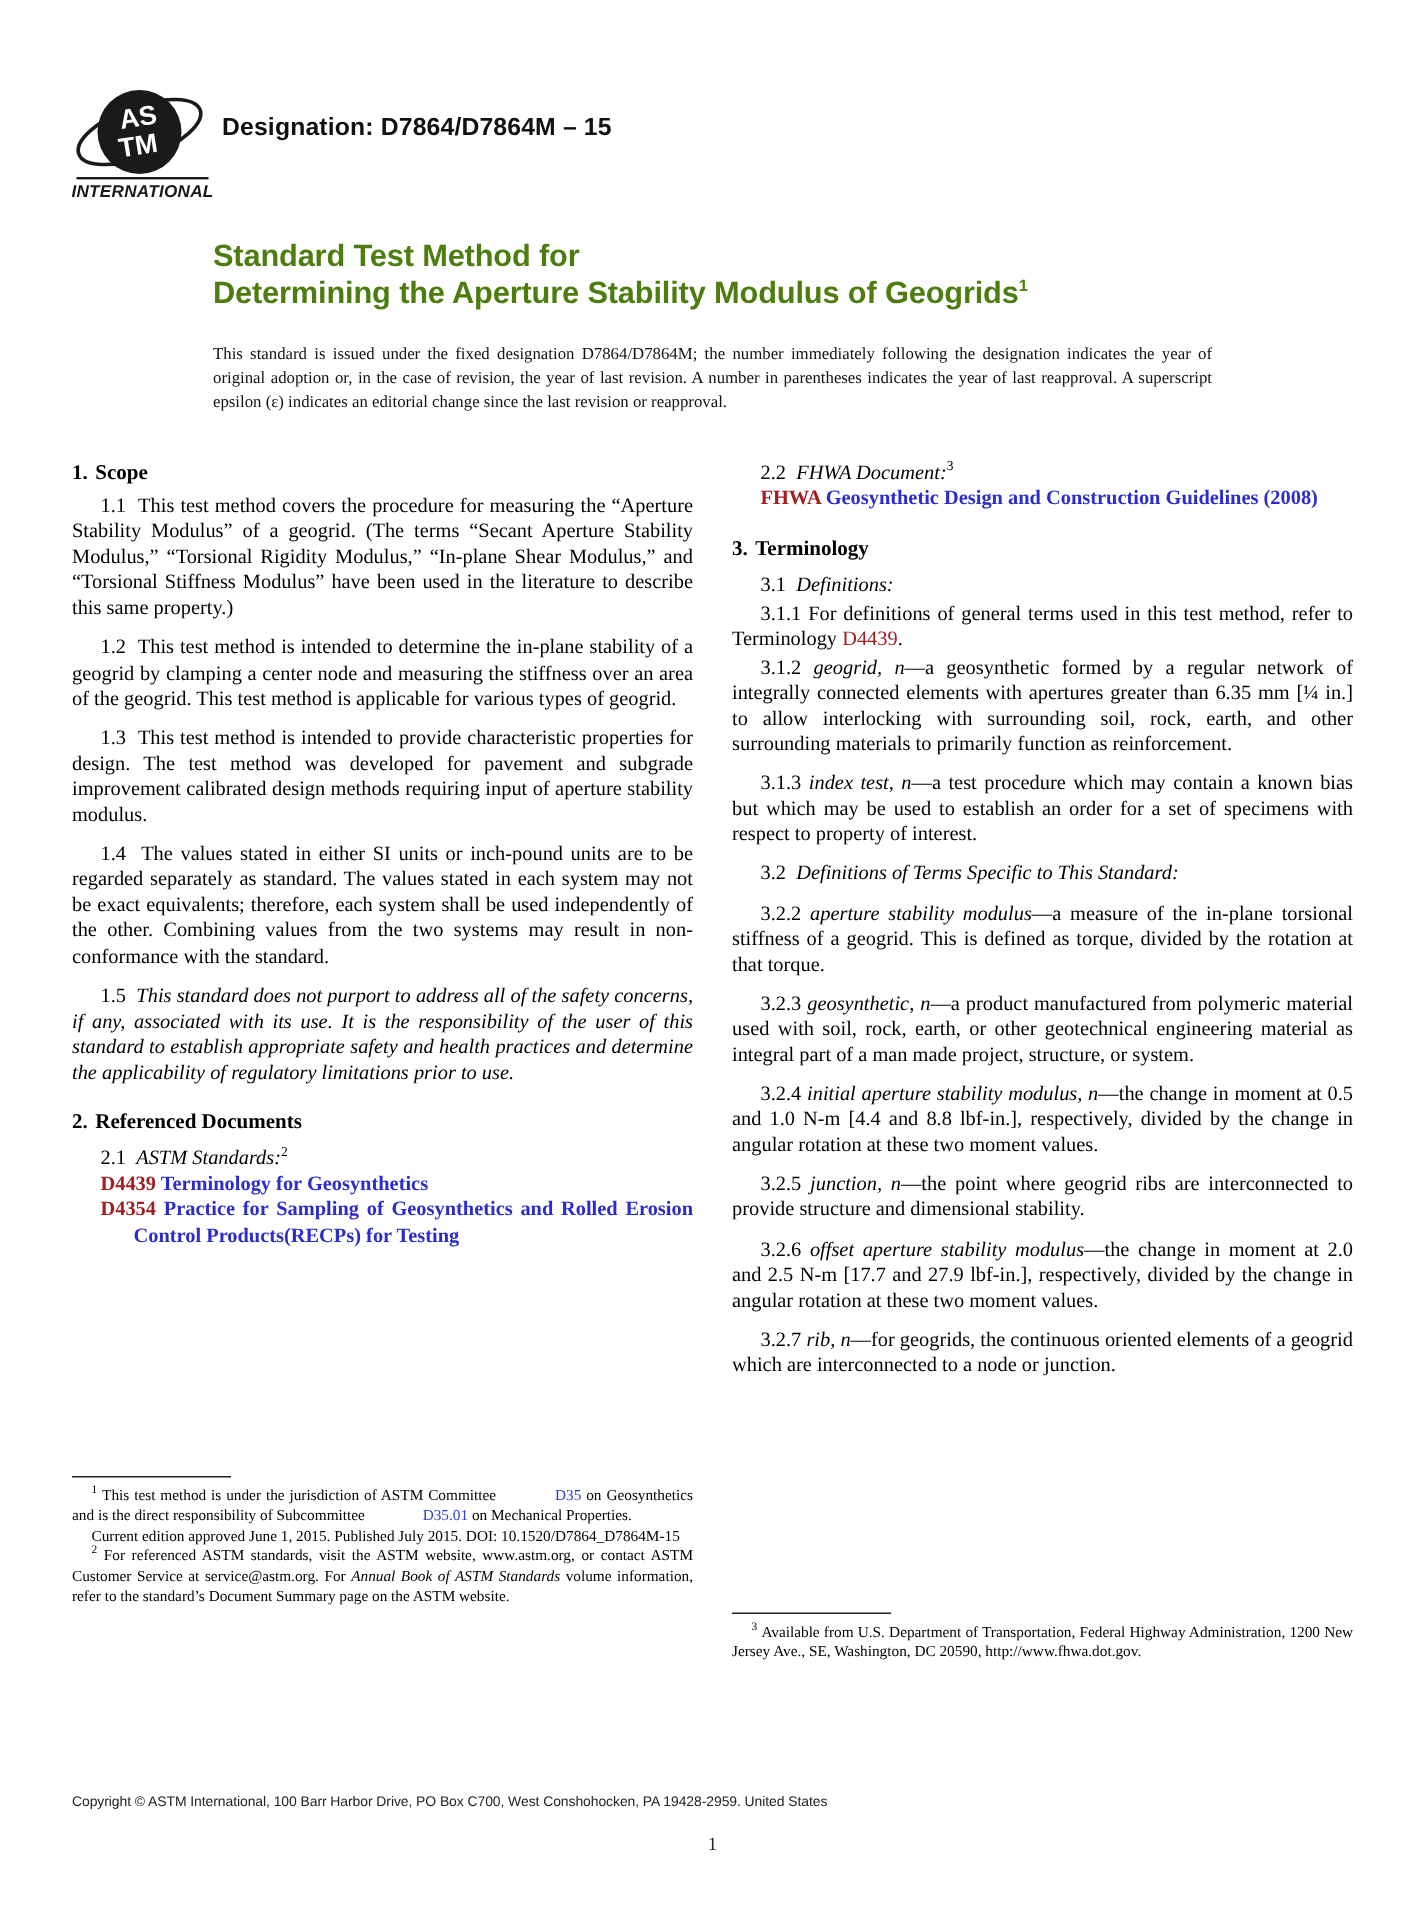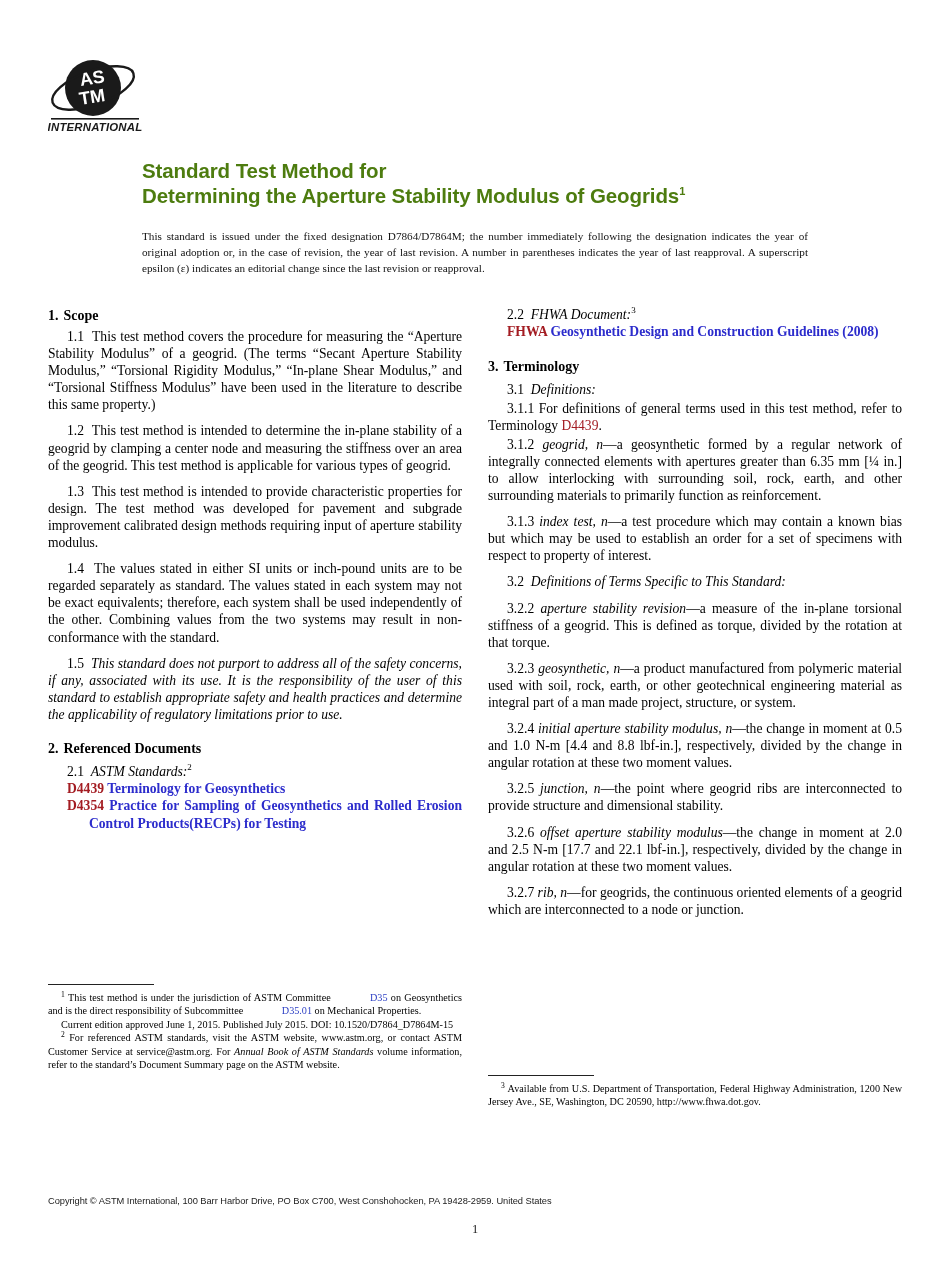--- a/index.html
+++ b/index.html
@@ -187,20 +187,21 @@
         <g>
           <circle cx="45" cy="32" r="28" fill="#1a1a1a"></circle>
           <ellipse cx="45" cy="32" rx="43" ry="17" transform="rotate(-20 45 32)" fill="none" stroke="#1a1a1a" stroke-width="2.4"></ellipse>
           <text x="45" y="28" font-family="Liberation Sans, sans-serif" font-size="18" font-weight="bold" fill="#ffffff" text-anchor="middle" transform="rotate(-9 45 28)">AS</text>
           <text x="45" y="47" font-family="Liberation Sans, sans-serif" font-size="18" font-weight="bold" fill="#ffffff" text-anchor="middle" transform="rotate(-9 45 47)">TM</text>
           <rect x="3" y="62" width="88" height="1.6" fill="#1a1a1a"></rect>
           <text x="47" y="75" font-family="Liberation Sans, sans-serif" font-size="11.4" font-weight="bold" fill="#1a1a1a" text-anchor="middle" font-style="italic" letter-spacing="0.2">INTERNATIONAL</text>
         </g>
       </svg>
     </span>
+    <div class="designation">Designation: D7864/D7864M – 15</div>
   </div>
 
   <div class="titleblock">
     <div class="title-line">Standard Test Method for</div>
     <div class="title-line"><span>Determining the Aperture Stability Modulus of Geogrids</span><sup>1</sup></div>
   </div>
 
   <div class="issue-note">This standard is issued under the fixed designation D7864/D7864M; the number immediately following the designation indicates the year of original adoption or, in the case of revision, the year of last revision. A number in parentheses indicates the year of last reapproval. A superscript epsilon (ε) indicates an editorial change since the last revision or reapproval.</div>
 
   <div class="col col-left">
@@ -247,29 +248,29 @@
 
     <p class="para tight"><span>3.1.1</span>&nbsp;<span>For definitions of general terms used in this test method, refer to Terminology </span><span class="xref">D4439</span><span>.</span></p>
 
     <p class="para tight"><span>3.1.2</span>&nbsp;<span class="it">geogrid, n</span><span>—a geosynthetic formed by a regular network of integrally connected elements with apertures greater than 6.35 mm [¼ in.] to allow interlocking with surrounding soil, rock, earth, and other surrounding materials to primarily function as reinforcement.</span></p>
 
     <p class="para"><span>3.1.3</span>&nbsp;<span class="it">index test, n</span><span>—a test procedure which may contain a known bias but which may be used to establish an order for a set of specimens with respect to property of interest.</span></p>
 
     <p class="para"><span>3.2</span>&nbsp;&nbsp;<span class="it">Definitions of Terms Specific to This Standard:</span></p>
 
 
-    <p class="para"><span>3.2.2</span>&nbsp;<span class="it">aperture stability revision</span><span>—a measure of the in-plane torsional stiffness of a geogrid. This is defined as torque, divided by the rotation at that torque.</span></p>
+    <p class="para"><span>3.2.2</span>&nbsp;<span class="it">aperture stability modulus</span><span>—a measure of the in-plane torsional stiffness of a geogrid. This is defined as torque, divided by the rotation at that torque.</span></p>
 
     <p class="para"><span>3.2.3</span>&nbsp;<span class="it">geosynthetic, n</span><span>—a product manufactured from polymeric material used with soil, rock, earth, or other geotechnical engineering material as integral part of a man made project, structure, or system.</span></p>
 
     <p class="para"><span>3.2.4</span>&nbsp;<span class="it">initial aperture stability modulus, n</span><span>—the change in moment at 0.5 and 1.0 N-m [4.4 and 8.8 lbf-in.], respectively, divided by the change in angular rotation at these two moment values.</span></p>
 
     <p class="para"><span>3.2.5</span>&nbsp;<span class="it">junction, n</span><span>—the point where geogrid ribs are interconnected to provide structure and dimensional stability.</span></p>
 
-    <p class="para"><span>3.2.6</span>&nbsp;<span class="it">offset aperture stability modulus</span><span>—the change in moment at 2.0 and 2.5 N-m [17.7 and 22.1 lbf-in.], respectively, divided by the change in angular rotation at these two moment values.</span></p>
+    <p class="para"><span>3.2.6</span>&nbsp;<span class="it">offset aperture stability modulus</span><span>—the change in moment at 2.0 and 2.5 N-m [17.7 and 27.9 lbf-in.], respectively, divided by the change in angular rotation at these two moment values.</span></p>
 
     <p class="para"><span>3.2.7</span>&nbsp;<span class="it">rib, n</span><span>—for geogrids, the continuous oriented elements of a geogrid which are interconnected to a node or junction.</span></p>
   </div>
 
   <div class="fnblock fn-left">
     <div class="fnrule"></div>
 
     <p class="fn"><span class="sup">1</span>&nbsp;<span>This test method is under the jurisdiction of ASTM Committee </span><span class="xref-blue">D35</span><span> on Geosynthetics and is the direct responsibility of Subcommittee </span><span class="xref-blue">D35.01</span><span> on Mechanical Properties.</span></p>
 
     <p class="fn"><span>Current edition approved June 1, 2015. Published July 2015. DOI: 10.1520/D7864_D7864M-15</span></p>

